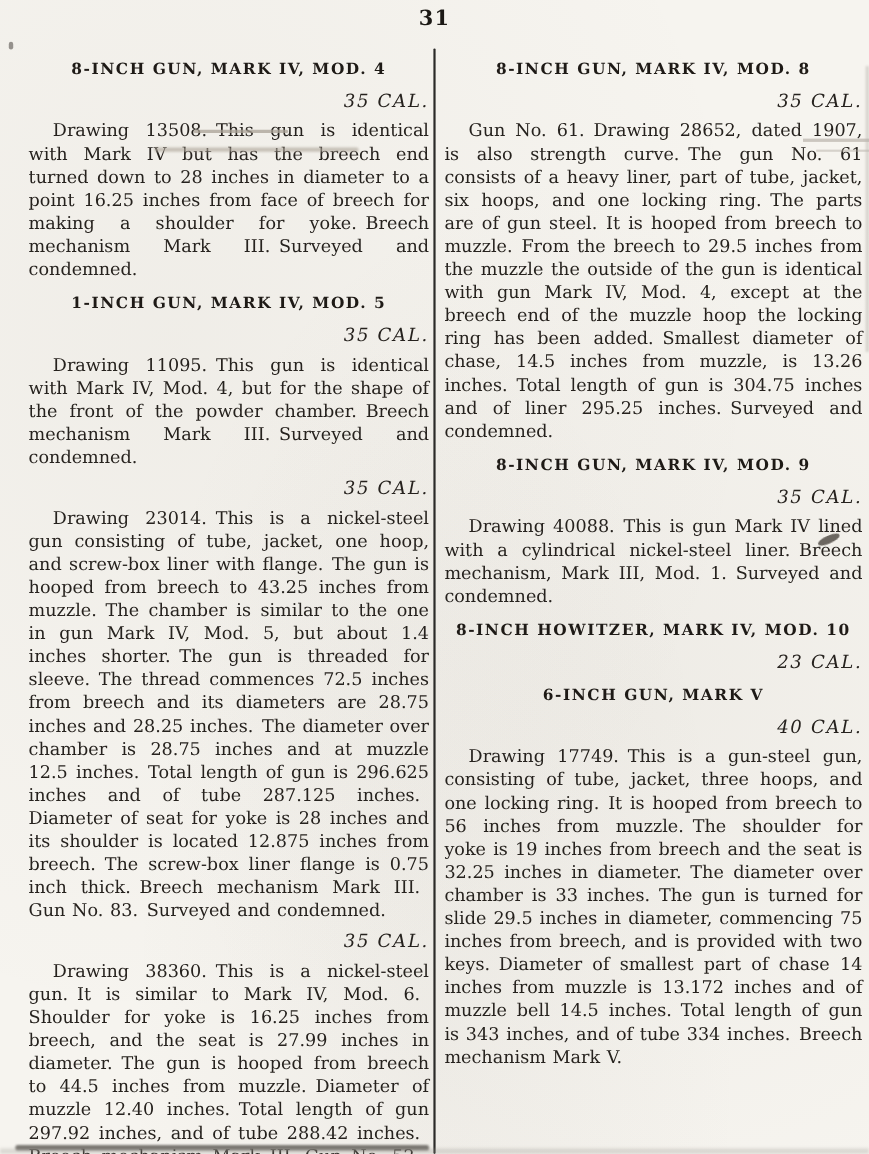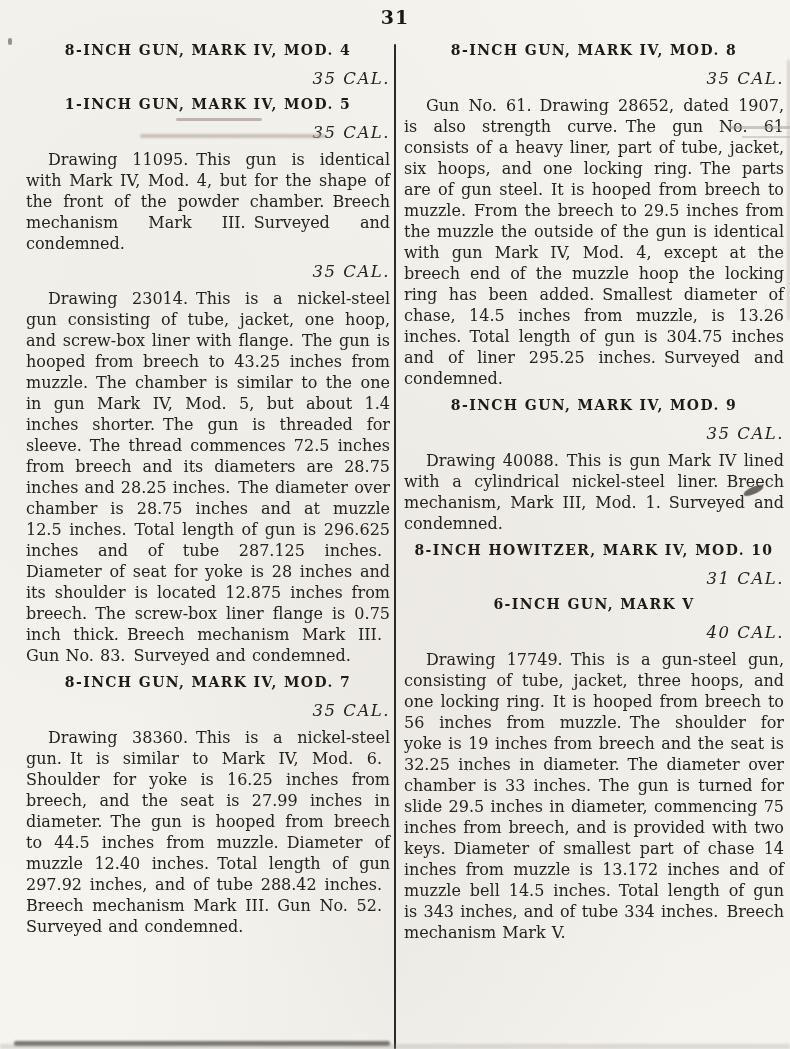--- a/index.html
+++ b/index.html
@@ -25,21 +25,21 @@
   .column-left  { left: 26px;  width: 364px; }
   .column-right { left: 404px; width: 380px; }
   .column-divider {
     position: absolute; left: 394px; top: 44px;
     width: 2px; height: 1005px;
     background: #2b2a28;
     border-radius: 1px;
   }
   .entry { margin: 0 0 8px 0; }
   .entry-heading {
-    margin: 0 0 11px 0;
+    margin: 13px 0 11px 0;
     text-align: center;
     font-size: 14px; font-weight: bold; letter-spacing: 1.4px;
     color: #1e1a16;
   }
   .entry-caliber {
     margin: 0 0 7px 0;
     text-align: right;
     font-style: italic;
     font-size: 16.5px; letter-spacing: 1.5px;
     color: #26221e;
@@ -78,35 +78,35 @@
 
 <div class="page-number">31</div>
 
 <div class="column-divider"></div>
 
 <div class="column column-left">
 
   <section class="entry">
     <h2 class="entry-heading">8-INCH GUN, MARK IV, MOD. 4</h2>
     <div class="entry-caliber">35 CAL.</div>
+    <p class="entry-body">Drawing 13508. This gun is identical with Mark IV but has the breech end turned down to 28 inches in diameter to a point 16.25 inches from face of breech for making a shoulder for yoke. Breech mechanism Mark III. Surveyed and condemned.</p>
   </section>
 
   <section class="entry">
     <h2 class="entry-heading">1-INCH GUN, MARK IV, MOD. 5</h2>
     <div class="entry-caliber">35 CAL.</div>
     <p class="entry-body">Drawing 11095. This gun is identical with Mark IV, Mod. 4, but for the shape of the front of the powder chamber. Breech mechanism Mark III. Surveyed and condemned.</p>
   </section>
 
   <section class="entry">
     <div class="entry-caliber">35 CAL.</div>
     <p class="entry-body">Drawing 23014. This is a nickel-steel gun consisting of tube, jacket, one hoop, and screw-box liner with flange. The gun is hooped from breech to 43.25 inches from muzzle. The chamber is similar to the one in gun Mark IV, Mod. 5, but about 1.4 inches shorter. The gun is threaded for sleeve. The thread commences 72.5 inches from breech and its diameters are 28.75 inches and 28.25 inches. The diameter over chamber is 28.75 inches and at muzzle 12.5 inches. Total length of gun is 296.625 inches and of tube 287.125 inches. Diameter of seat for yoke is 28 inches and its shoulder is located 12.875 inches from breech. The screw-box liner flange is 0.75 inch thick. Breech mechanism Mark III. Gun No. 83. Surveyed and condemned.</p>
   </section>
 
   <section class="entry">
-    <h2 class="entry-heading">8-INCH GUN, MARK IV, MOD. 7</h2>
     <div class="entry-caliber">35 CAL.</div>
     <p class="entry-body">Drawing 38360. This is a nickel-steel gun. It is similar to Mark IV, Mod. 6. Shoulder for yoke is 16.25 inches from breech, and the seat is 27.99 inches in diameter. The gun is hooped from breech to 44.5 inches from muzzle. Diameter of muzzle 12.40 inches. Total length of gun 297.92 inches, and of tube 288.42 inches. Breech mechanism Mark III. Gun No. 52. Surveyed and condemned.</p>
   </section>
 
 </div>
 
 <div class="column column-right">
 
   <section class="entry">
     <h2 class="entry-heading">8-INCH GUN, MARK IV, MOD. 8</h2>
@@ -115,21 +115,21 @@
   </section>
 
   <section class="entry">
     <h2 class="entry-heading">8-INCH GUN, MARK IV, MOD. 9</h2>
     <div class="entry-caliber">35 CAL.</div>
     <p class="entry-body">Drawing 40088. This is gun Mark IV lined with a cylindrical nickel-steel liner. Breech mechanism, Mark III, Mod. 1. Surveyed and condemned.</p>
   </section>
 
   <section class="entry">
     <h2 class="entry-heading">8-INCH HOWITZER, MARK IV, MOD. 10</h2>
-    <div class="entry-caliber">31 CAL.</div>
+    <div class="entry-caliber">23 CAL.</div>
   </section>
 
   <section class="entry">
     <h2 class="entry-heading">6-INCH GUN, MARK V</h2>
     <div class="entry-caliber">40 CAL.</div>
     <p class="entry-body">Drawing 17749. This is a gun-steel gun, consisting of tube, jacket, three hoops, and one locking ring. It is hooped from breech to 56 inches from muzzle. The shoulder for yoke is 19 inches from breech and the seat is 32.25 inches in diameter. The diameter over chamber is 33 inches. The gun is turned for slide 29.5 inches in diameter, commencing 75 inches from breech, and is provided with two keys. Diameter of smallest part of chase 14 inches from muzzle is 13.172 inches and of muzzle bell 14.5 inches. Total length of gun is 343 inches, and of tube 334 inches. Breech mechanism Mark V.</p>
   </section>
 
 </div>
 

